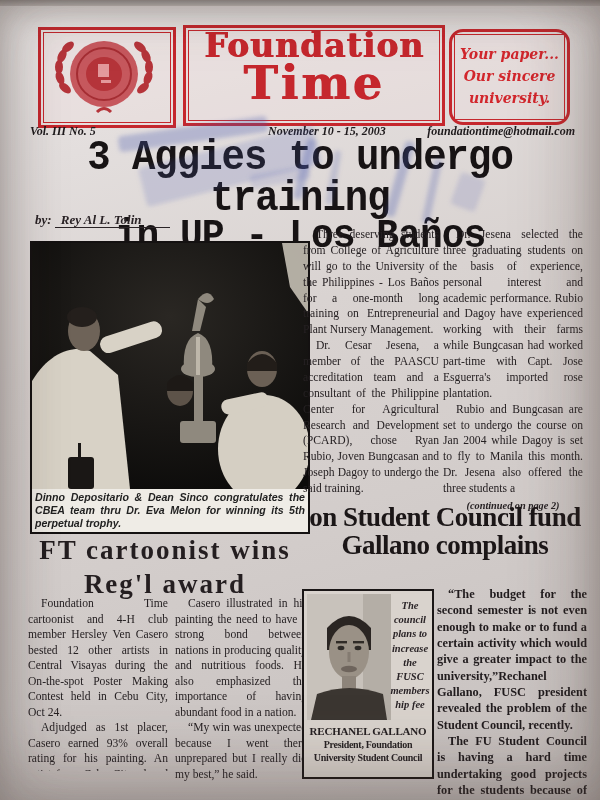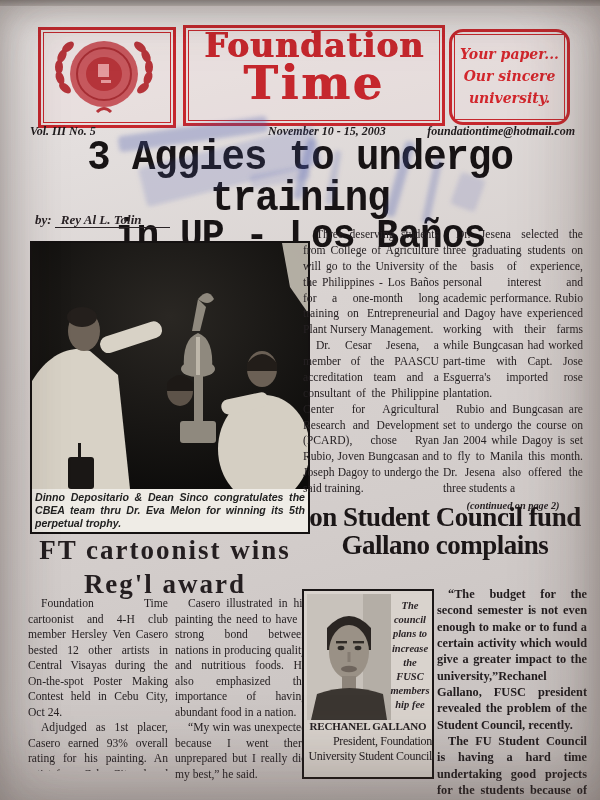--- a/index.html
+++ b/index.html
@@ -41,21 +41,21 @@
   .col p{margin:0;text-indent:13px;}
   .lead-col1{left:303px;top:227px;width:136px;height:292px;font-size:11.6px;line-height:1.37;}
   .lead-col2{left:443px;top:227px;width:140px;height:292px;font-size:11.6px;line-height:1.37;}
   .continued{font-size:10.3px;font-weight:bold;font-style:italic;text-align:center;text-indent:0 !important;margin-top:2px !important;}
   
   .gallano-headline{position:absolute;left:295px;top:503px;width:300px;text-align:center;font-weight:bold;color:#1b1617;line-height:1.05;font-size:27px;letter-spacing:-.5px;}
   .gallano-box{position:absolute;left:302px;top:589px;width:128px;height:186px;border:2px solid #1a1616;background:#d9d3cd;}
   .gallano-side{position:absolute;right:2px;top:8px;width:40px;font-size:10.5px;font-style:italic;font-weight:bold;text-align:center;line-height:1.35;color:#2a2427;overflow-wrap:break-word;}
   .gallano-cap{position:absolute;left:0;bottom:13px;width:100%;text-align:center;line-height:1.25;}
   .gallano-cap .nm{font-weight:bold;font-size:11px;letter-spacing:-.2px;}
-  .gallano-cap .tl{font-weight:normal;font-size:12px;letter-spacing:-.3px;text-align:right;}
+  .gallano-cap .tl{font-weight:bold;font-size:10px;letter-spacing:-.3px;}
   .gallano-col{left:437px;top:586px;width:150px;height:214px;font-size:12.3px;line-height:1.33;font-weight:bold;color:#201b1d;}
   .gallano-col p{text-indent:11px;}
   
   .cart-headline{position:absolute;left:22px;top:525px;width:286px;text-align:center;font-weight:bold;color:#241e20;font-size:27px;line-height:1.25;letter-spacing:2px;margin-top:9px;}
   .cart-col1{left:28px;top:596px;width:140px;height:175px;font-size:11.6px;line-height:1.34;}
   .cart-col2{left:175px;top:596px;width:132px;height:185px;font-size:11.6px;line-height:1.34;}
   
   .smudge{position:absolute;background:rgba(72,90,175,.30);filter:blur(2px);border-radius:4px;pointer-events:none;}
   .sm1{left:118px;top:126px;width:150px;height:16px;transform:rotate(-8deg);}
   .sm2{left:140px;top:146px;width:180px;height:40px;transform:rotate(-14deg);background:rgba(72,90,175,.18);}

